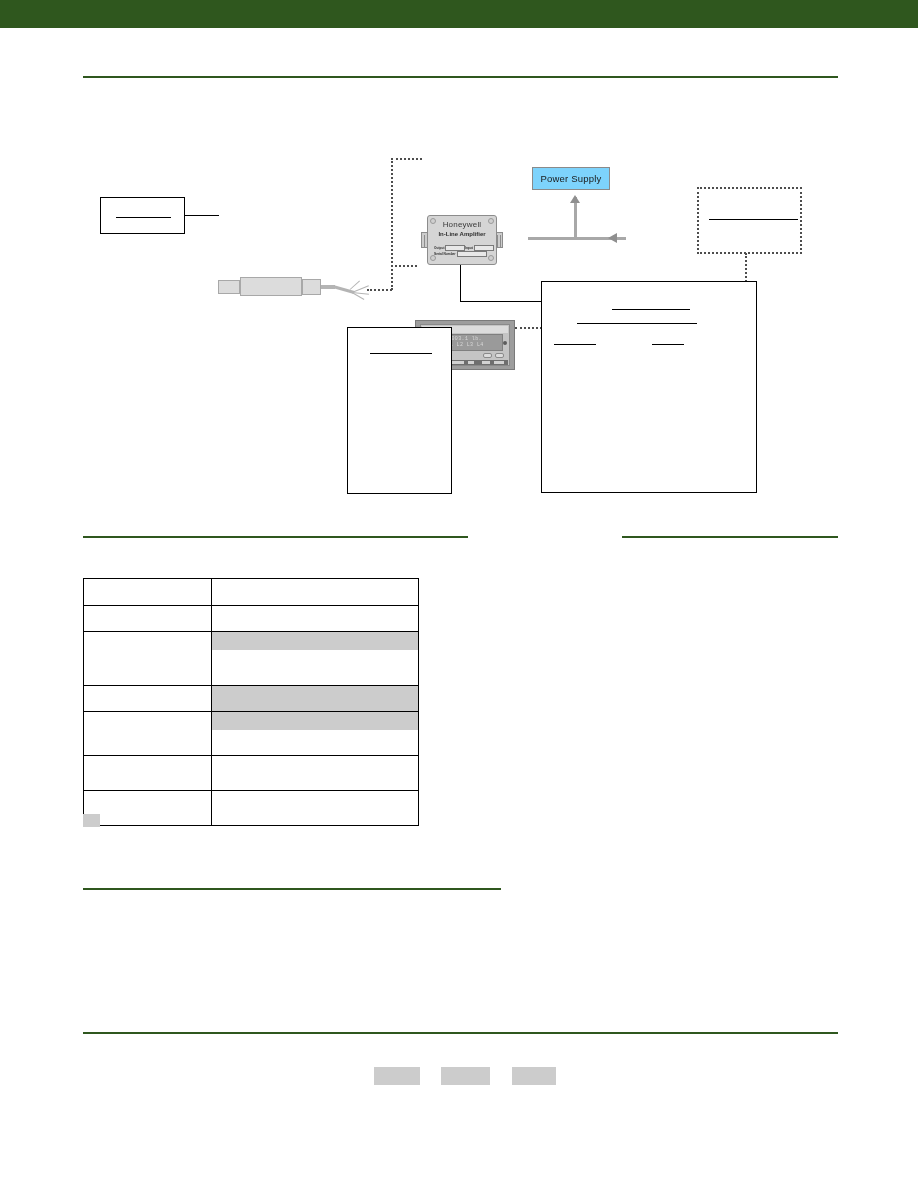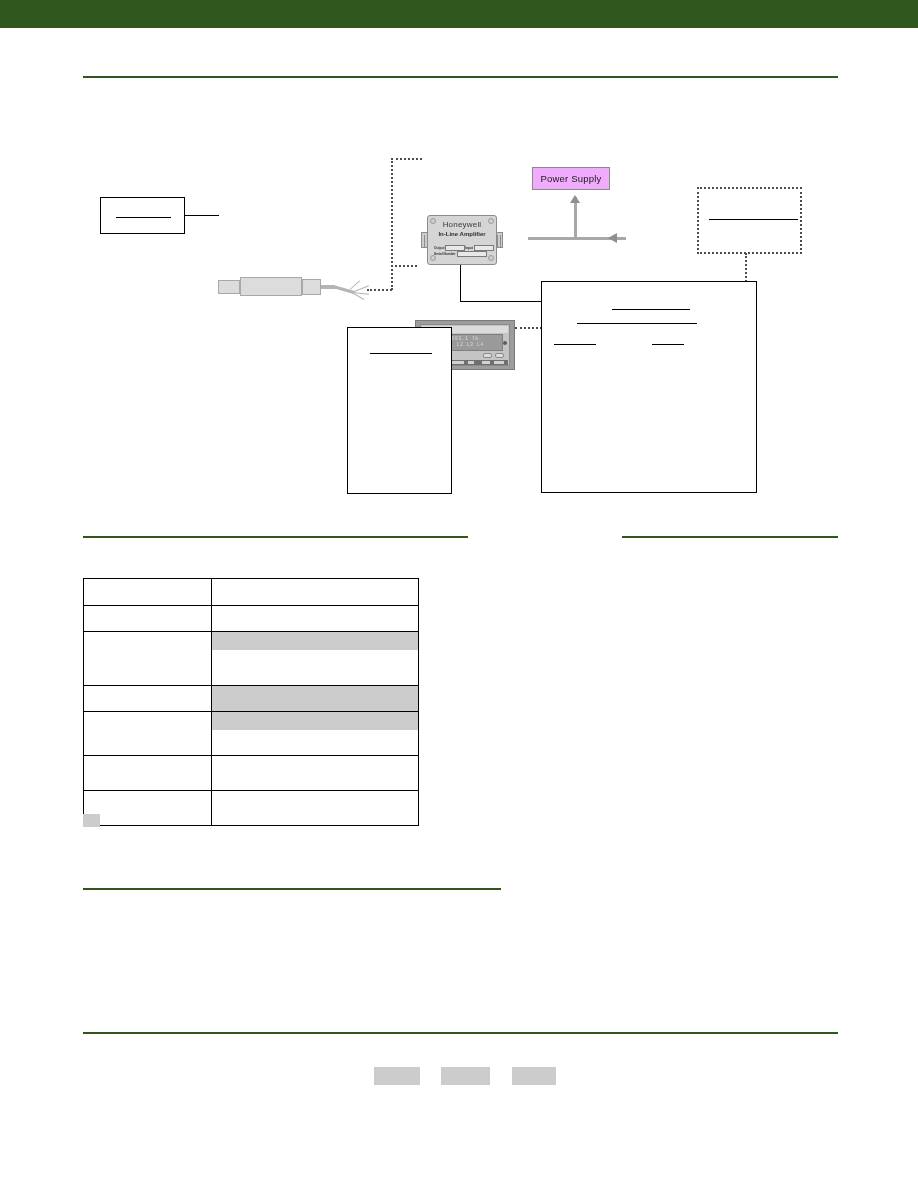--- a/index.html
+++ b/index.html
@@ -31,21 +31,21 @@
   .wire{background:#000;position:absolute;}
   .wire-h{height:1.4px;}
   .wire-v{width:1.4px;}
   .dwire{position:absolute;}
   .dwire-h{border-top:2px dotted #4d4d4d;height:0;}
   .dwire-v{border-left:2px dotted #4d4d4d;width:0;}
 
   
   #power-supply-label{
     left:532px;top:92px;width:78px;height:23px;
-    background:#f0abfc;border:1px solid #8a8a8a;
+    background:#7dd3fc;border:1px solid #8a8a8a;
     box-sizing:border-box;
     font-size:9.5px;color:#1a1a1a;
     display:flex;align-items:center;justify-content:center;
     letter-spacing:.2px;
   }
 
   
   #amplifier{left:421px;top:140px;width:82px;height:50px;}
   .amp-body{
     position:absolute;left:6px;top:0;width:70px;height:50px;

